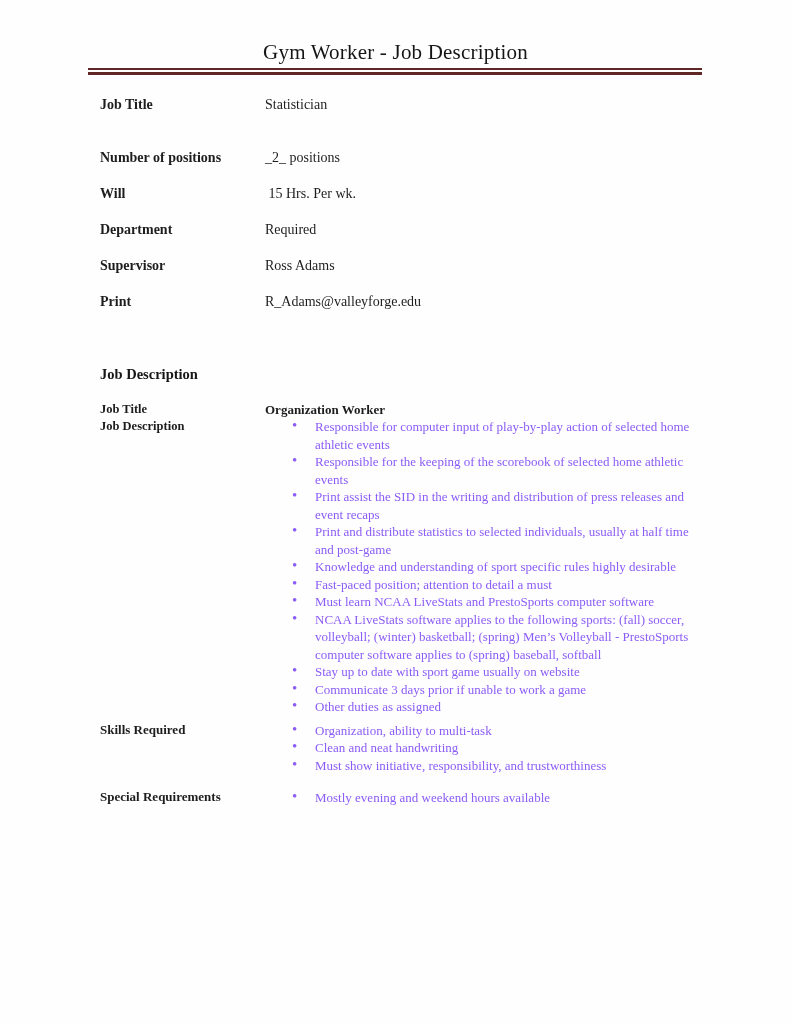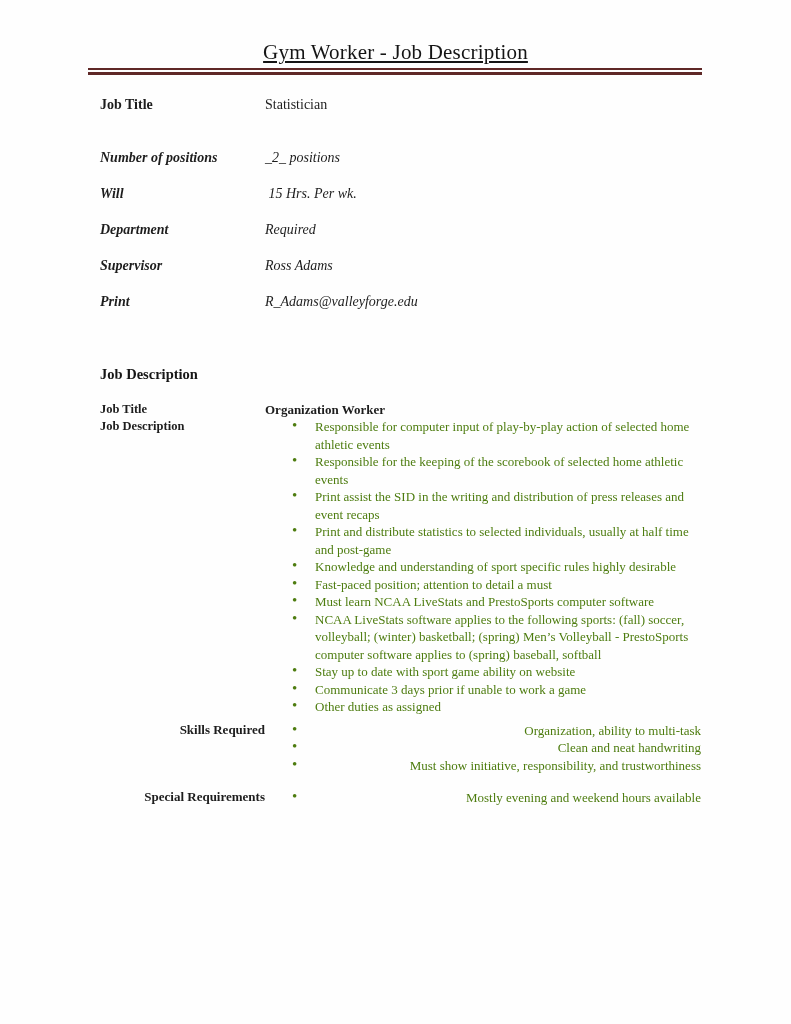--- a/index.html
+++ b/index.html
@@ -15,32 +15,31 @@
   }
   .doc-title {
     margin: 0;
     padding-top: 40px;
     text-align: center;
     font-size: 21px;
     font-weight: normal;
     letter-spacing: 0.2px;
     color: #151515;
     line-height: 24px;
-    text-decoration: underline;
   }
   .title-rule {
     width: 614px;
     margin: 4px 0 0 88px;
     height: 2px;
     border-top: 2px solid #5f2827;
     border-bottom: 3px solid #5f2827;
   }
   .summary { margin: 22px 90px 0 100px; }
   .field-row { display: flex; }
-  .field-row + .field-row { margin-top: 21px; font-style: italic; }
+  .field-row + .field-row { margin-top: 21px; }
   .field-row:nth-child(2) { margin-top: 38px; }
   .field-label {
     width: 165px;
     flex: 0 0 165px;
     font-weight: bold;
     font-size: 14px;
     line-height: 15px;
   }
   .field-value {
     font-size: 14px;
@@ -66,30 +65,30 @@
     font-weight: bold;
     font-size: 13px;
     line-height: 17px;
   }
   .bullet-list { margin: 0; padding: 0; list-style: none; }
   .bullet-item {
     position: relative;
     padding-left: 50px;
     font-size: 13px;
     line-height: 17.5px;
-    color: #4d7c0f;
+    color: #8b5cf6;
   }
   .bullet-item::before {
     content: "\2022";
     position: absolute;
     left: 27px;
     top: -1px;
     font-size: 15px;
   }
-  .labeled-list-row { display: flex; margin: 6px 65px 0 100px; text-align: right; }
+  .labeled-list-row { display: flex; margin: 6px 65px 0 100px; }
   .labeled-list-row .row-label {
     width: 165px;
     flex: 0 0 165px;
     font-weight: bold;
     font-size: 13px;
     line-height: 16px;
   }
   .labeled-list-row .row-list { width: 436px; }
   .row-special { margin-top: 15px; }
 </style>
@@ -153,21 +152,21 @@
 
 
   <li class="bullet-item">Knowledge and understanding of sport specific rules highly desirable</li>
 
   <li class="bullet-item">Fast-paced position; attention to detail a must</li>
 
   <li class="bullet-item">Must learn NCAA LiveStats and PrestoSports computer software</li>
 
   <li class="bullet-item">NCAA LiveStats software applies to the following sports: (fall) soccer, volleyball; (winter) basketball; (spring) Men’s Volleyball - PrestoSports computer software applies to (spring) baseball, softball</li>
 
-  <li class="bullet-item">Stay up to date with sport game ability on website</li>
+  <li class="bullet-item">Stay up to date with sport game usually on website</li>
 
   <li class="bullet-item">Communicate 3 days prior if unable to work a game</li>
 
   <li class="bullet-item">Other duties as assigned</li>
 </ul>
     </div>
   </div>
 
   <div class="labeled-list-row">
     <div class="row-label">Skills Required</div>

